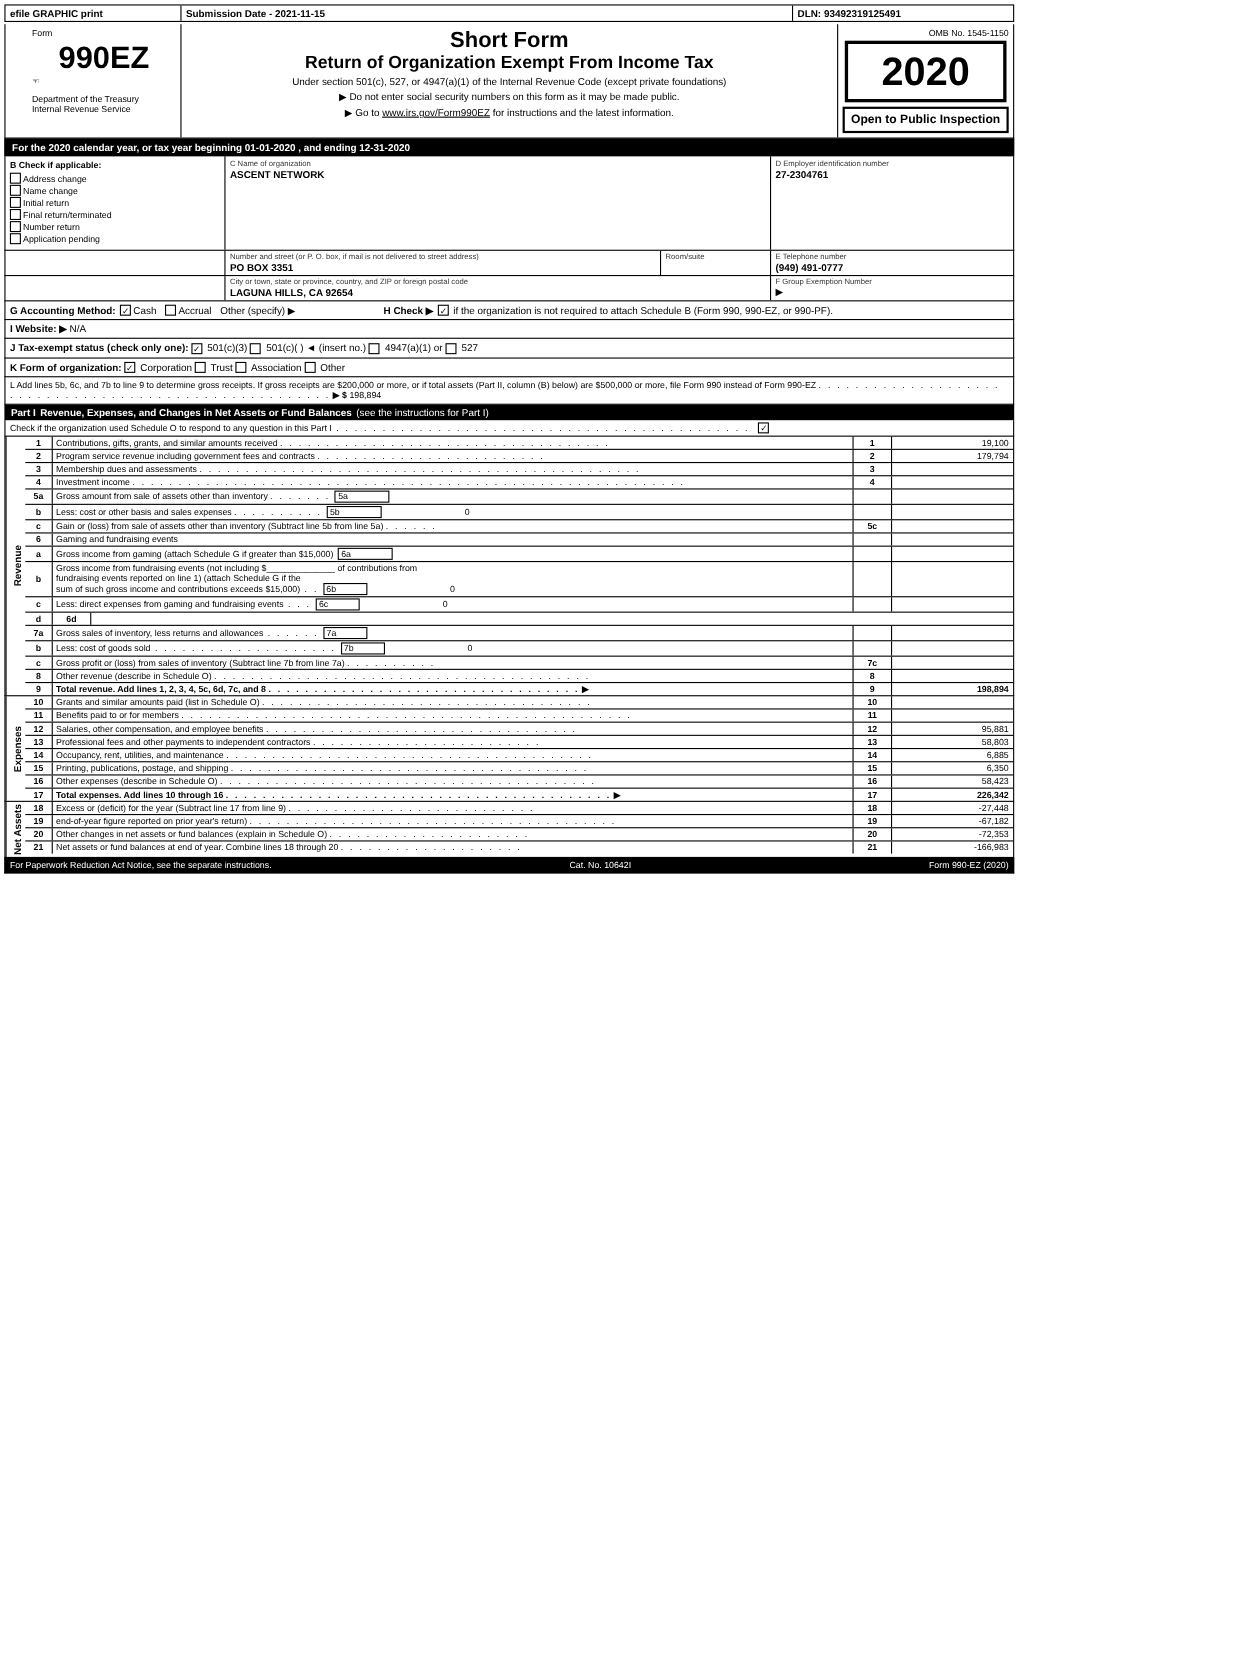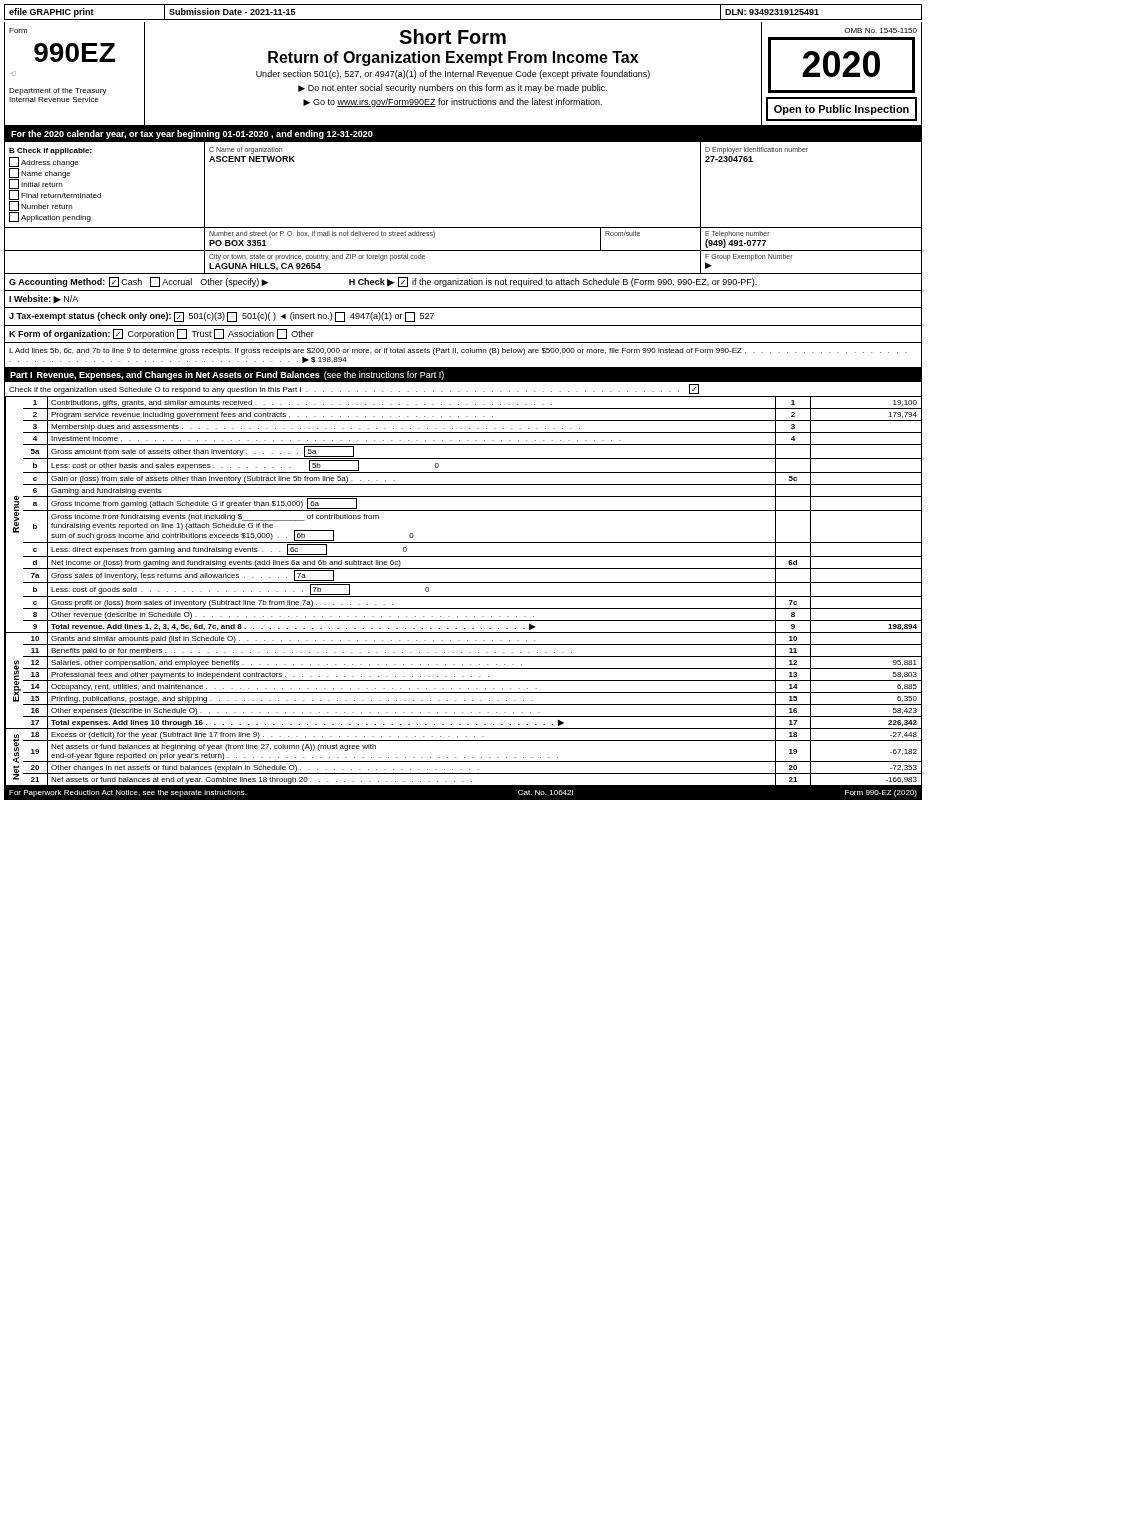--- a/index.html
+++ b/index.html
@@ -10,21 +10,21 @@
     
     .header-bar { display: flex; border: 1px solid #000; margin-bottom: 2px; }
     .header-cell { border-right: 1px solid #000; padding: 2px 4px; display: flex; align-items: center; }
     .header-cell:last-child { border-right: none; }
     .header-efile { flex: 0 0 160px; font-weight: bold; font-size: 9px; }
     .header-submission { flex: 1; font-size: 9px; font-weight: bold; }
     .header-dln { flex: 0 0 200px; font-size: 9px; font-weight: bold; }
     
     
     .top-section { display: flex; border: 1px solid #000; border-top: none; }
-    .top-left { flex: 0 0 140px; border-right: 1px solid #000; padding: 4px; }
+    .top-left { flex: 0 0 140px; border-right: 1px solid #000; padding: 4px; margin-left: 20px; }
     .top-center { flex: 1; padding: 4px; }
     .top-right { flex: 0 0 160px; border-left: 1px solid #000; padding: 4px; text-align: center; }
     
     .form-number { font-size: 28px; font-weight: bold; text-align: center; }
     .form-sub { font-size: 8px; }
     
     .short-form-title { text-align: center; font-size: 20px; font-weight: bold; }
     .return-title { text-align: center; font-size: 16px; font-weight: bold; }
     .under-section { text-align: center; font-size: 9px; margin-top: 2px; }
     
@@ -311,21 +311,21 @@
         </div>
         <div class="cell-lineno"></div>
         <div class="cell-amount"></div>
       </div>
 
       <div class="row-line">
         <div class="cell-num">b</div>
         <div class="cell-desc" style="display:flex; align-items:center;">
           <span>Less: cost or other basis and sales expenses</span>
           <span style="letter-spacing:2px; margin-left:2px;">. . . . . . . . . .</span>
-          <span style="border:1px solid #000; min-width:50px; display:inline-block; margin-left:16px; padding:0 2px;">5b</span>
+          <span style="border:1px solid #000; min-width:50px; display:inline-block; margin-left:4px; padding:0 2px;">5b</span>
           <span style="min-width:80px; text-align:right; display:inline-block;">0</span>
         </div>
         <div class="cell-lineno"></div>
         <div class="cell-amount"></div>
       </div>
 
       <div class="row-line">
         <div class="cell-num">c</div>
         <div class="cell-desc">Gain or (loss) from sale of assets other than inventory (Subtract line 5b from line 5a) <span style="letter-spacing:2px;">. . . . . .</span></div>
         <div class="cell-lineno">5c</div>
@@ -372,21 +372,20 @@
           <span style="letter-spacing:2px; margin:0 4px;">. . .</span>
           <span style="border:1px solid #000; min-width:40px; display:inline-block; padding:0 2px;">6c</span>
           <span style="min-width:80px; text-align:right; display:inline-block;">0</span>
         </div>
         <div class="cell-lineno"></div>
         <div class="cell-amount"></div>
       </div>
 
       <div class="row-line">
         <div class="cell-num">d</div>
-        <div class="cell-desc">Net income or (loss) from gaming and fundraising events (add lines 6a and 6b and subtract line 6c)</div>
         <div class="cell-lineno">6d</div>
         <div class="cell-amount"></div>
       </div>
 
       <div class="row-line">
         <div class="cell-num">7a</div>
         <div class="cell-desc" style="display:flex; align-items:center;">
           <span>Gross sales of inventory, less returns and allowances</span>
           <span style="letter-spacing:2px; margin:0 4px;">. . . . . .</span>
           <span style="border:1px solid #000; min-width:40px; display:inline-block; padding:0 2px;">7a</span>
@@ -500,21 +499,20 @@
       <div class="row-line">
         <div class="cell-num">18</div>
         <div class="cell-desc">Excess or (deficit) for the year (Subtract line 17 from line 9) <span style="letter-spacing:2px;">. . . . . . . . . . . . . . . . . . . . . . . . . . .</span></div>
         <div class="cell-lineno">18</div>
         <div class="cell-amount">-27,448</div>
       </div>
 
       <div class="row-line">
         <div class="cell-num">19</div>
         <div class="cell-desc">
-          <div>Net assets or fund balances at beginning of year (from line 27, column (A)) (must agree with</div>
           <div>end-of-year figure reported on prior year's return) <span style="letter-spacing:2px;">. . . . . . . . . . . . . . . . . . . . . . . . . . . . . . . . . . . . . . . .</span></div>
         </div>
         <div class="cell-lineno">19</div>
         <div class="cell-amount">-67,182</div>
       </div>
 
       <div class="row-line">
         <div class="cell-num">20</div>
         <div class="cell-desc">Other changes in net assets or fund balances (explain in Schedule O) <span style="letter-spacing:2px;">. . . . . . . . . . . . . . . . . . . . . .</span></div>
         <div class="cell-lineno">20</div>

